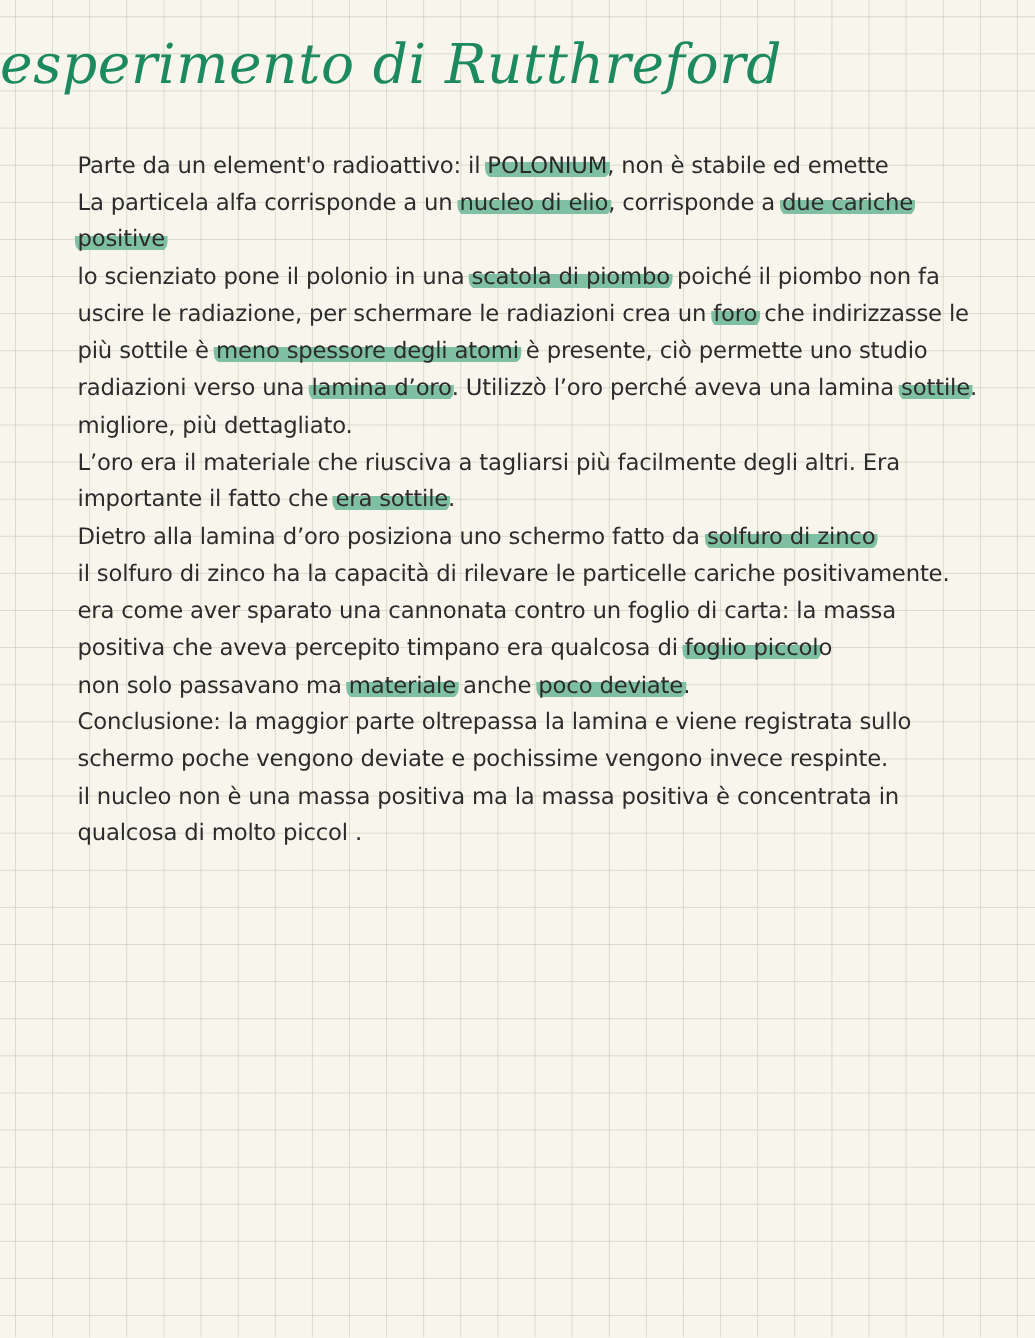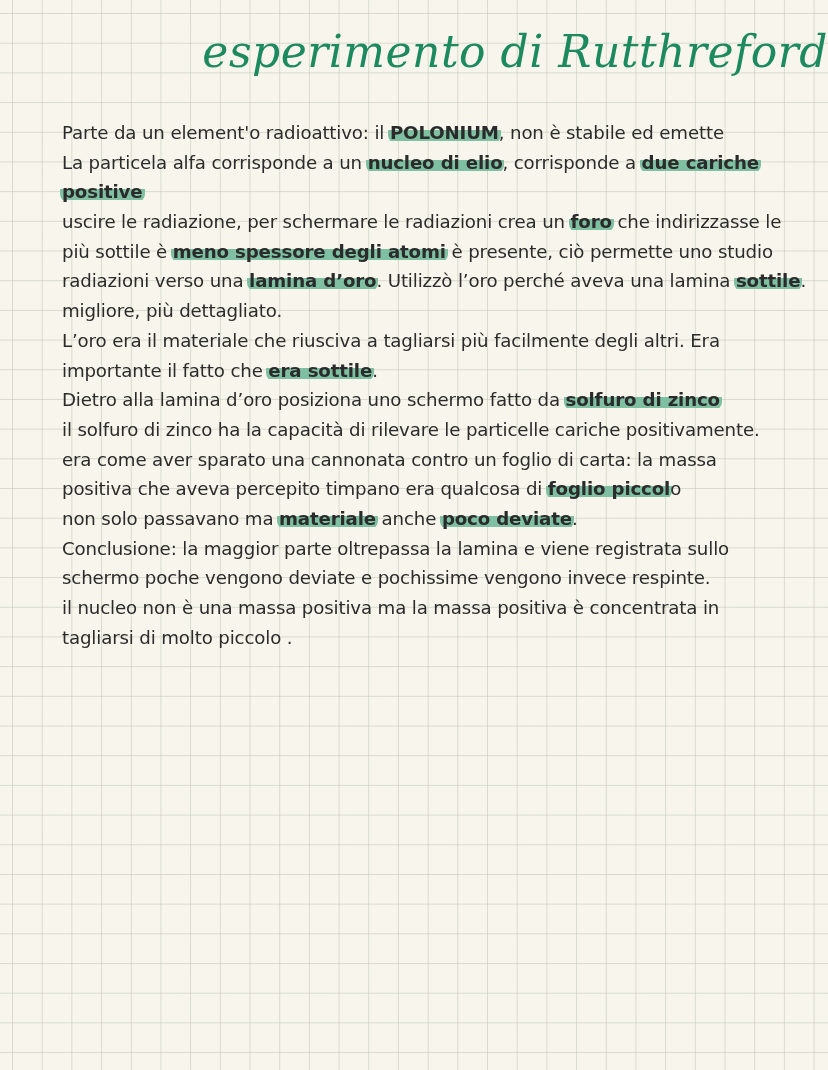--- a/index.html
+++ b/index.html
@@ -25,21 +25,21 @@
       left: 0;
       top: 0;
       width: 828px;
       height: 1070px;
     }
     .title {
       position: absolute;
       left: 0;
       width: 828px;
       top: 22px;
-      text-align: right;
+      text-align: left;
       font-family: "DejaVu Serif", serif;
       font-style: italic;
       font-size: 44px;
       letter-spacing: 0.5px;
       line-height: 60px;
       margin: 0;
       font-weight: normal;
     }
     .body-text {
       position: absolute;
@@ -52,41 +52,41 @@
     }
     .line {
       white-space: nowrap;
       height: 29.7px;
     }
     .hl {
       background-image: linear-gradient(to bottom, transparent 38%, var(--hl) 38%, var(--hl) 92%, transparent 92%);
       border-radius: 8px;
       padding: 0 2px;
       margin: 0 -2px;
-      font-weight: bold;
     }
   </style>
 </head>
 <body style="color: rgb(43, 43, 43);">
 
 <div class="page">
   <h1 class="title" style="color: rgb(28, 138, 94);">esperimento di Rutthreford</h1>
   <div class="body-text" id="notes-body">
       <div class="line"><span>Parte da un element'o radioattivo: il </span><span class="hl">POLONIUM</span><span>, non è stabile ed emette</span></div>
       <div class="line"><span>La particela alfa corrisponde a un </span><span class="hl">nucleo di elio</span><span>, corrisponde a </span><span class="hl">due cariche</span><span></span></div>
       <div class="line"><span></span><span class="hl">positive</span><span></span></div>
+      <div class="line"><span>lo scienziato pone il polonio in una </span><span class="hl">scatola di piombo</span><span> poiché il piombo non fa</span></div>
       <div class="line"><span>uscire le radiazione, per schermare le radiazioni crea un </span><span class="hl">foro</span><span> che indirizzasse le</span></div>
       <div class="line"><span>più sottile è </span><span class="hl">meno spessore degli atomi</span><span> è presente, ciò permette uno studio</span></div>
       <div class="line"><span>radiazioni verso una </span><span class="hl">lamina d’oro</span><span>. Utilizzò l’oro perché aveva una lamina </span><span class="hl">sottile</span><span>.</span></div>
       <div class="line"><span>migliore, più dettagliato.</span></div>
       <div class="line"><span>L’oro era il materiale che riusciva a tagliarsi più facilmente degli altri. Era</span></div>
       <div class="line"><span>importante il fatto che </span><span class="hl">era sottile</span><span>.</span></div>
       <div class="line"><span>Dietro alla lamina d’oro posiziona uno schermo fatto da </span><span class="hl">solfuro di zinco</span><span></span></div>
       <div class="line"><span>il solfuro di zinco ha la capacità di rilevare le particelle cariche positivamente.</span></div>
       <div class="line"><span>era come aver sparato una cannonata contro un foglio di carta: la massa</span></div>
       <div class="line"><span>positiva che aveva percepito timpano era qualcosa di </span><span class="hl">foglio piccol</span><span>o</span></div>
       <div class="line"><span>non solo passavano ma </span><span class="hl">materiale</span><span> anche </span><span class="hl">poco deviate</span><span>.</span></div>
       <div class="line"><span>Conclusione: la maggior parte oltrepassa la lamina e viene registrata sullo</span></div>
       <div class="line"><span>schermo poche vengono deviate e pochissime vengono invece respinte.</span></div>
       <div class="line"><span>il nucleo non è una massa positiva ma la massa positiva è concentrata in</span></div>
-      <div class="line"><span>tagliarsi di molto piccolo .</span></div>
+      <div class="line"><span>qualcosa di molto piccol .</span></div>
     </div>
 </div>
 
 </body></html>

